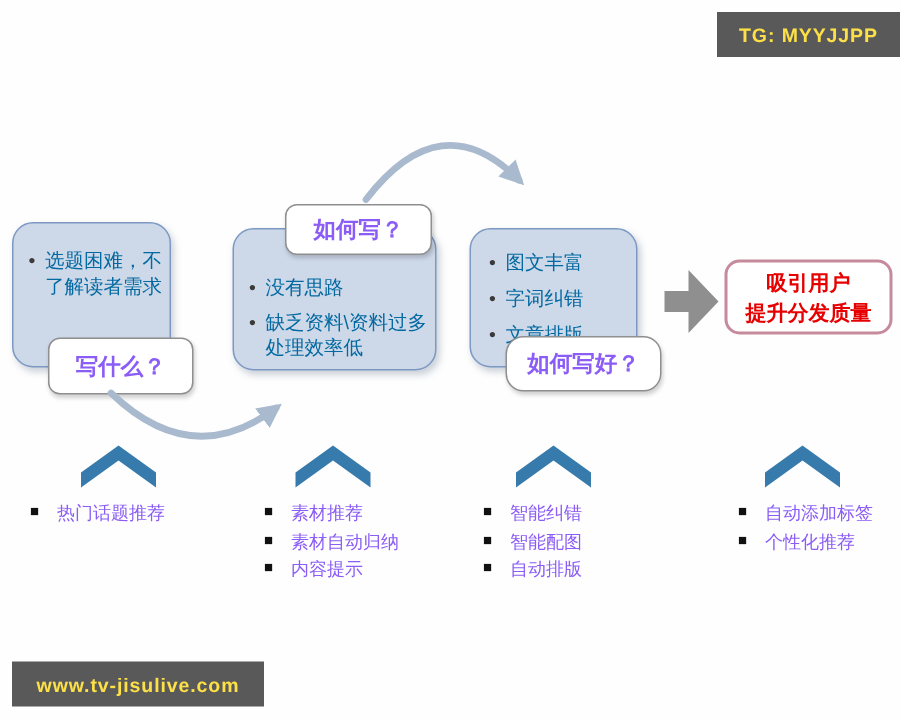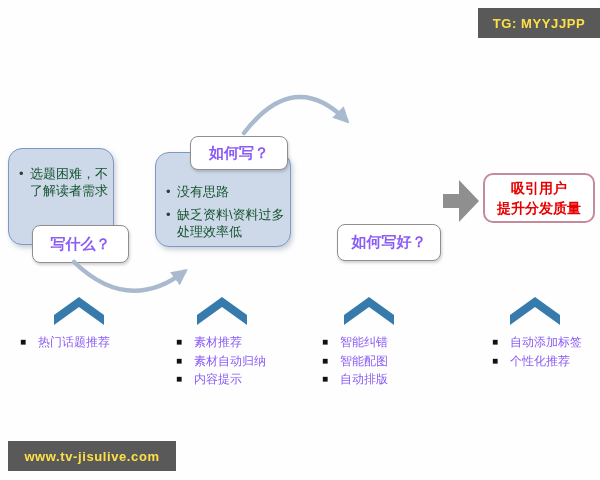--- a/index.html
+++ b/index.html
@@ -14,21 +14,21 @@
     display:flex; align-items:center; justify-content:center;
   }
   .badge-tg   { right:0px; top:8px;    width:122px; height:30px; }
   .badge-site { left:8px;  bottom:9px; width:168px; height:30px; }
 
   
   .pain-box {
     position:absolute; background:#cdd8e9;
     border:1.5px solid #7d99c3; border-radius:14px;
     box-shadow:2px 3px 5px rgba(110,125,150,0.35);
-    box-sizing:border-box; color:#14532d;
+    box-sizing:border-box; color:#0369a1;
   }
   .pain-box ul { list-style:none; margin:0; padding:0; }
   .pain-box li {
     position:relative; padding-left:12px; font-size:13px; line-height:17px;
     margin-bottom:6px;
   }
   .pain-box li::before {
     content:"\2022"; position:absolute; left:1px; top:0; font-size:13px; color:#3a3a3a;
   }
   .box-1 { left:8px;   top:148px; width:106px; height:97px; padding:16px 4px 0 9px; }
@@ -39,21 +39,21 @@
   
   .callout {
     position:absolute; background:#ffffff;
     border:1.5px solid #8f8f8f; border-radius:8px;
     box-shadow:1px 2px 3px rgba(0,0,0,0.18);
     display:flex; align-items:center; justify-content:center;
     font-weight:bold; font-size:15px; color:#8b5cf6; box-sizing:border-box;
   }
   .callout-1 { left:32px;  top:225px; width:97px;  height:38px; }
   .callout-2 { left:190px; top:136px; width:98px;  height:34px; }
-  .callout-3 { left:337px; top:224px; width:104px; height:37px; }
+  .callout-3 { left:337px; top:224px; width:104px; height:37px;border-radius:12px; }
 
   
   .outcome-box {
     position:absolute; left:483px; top:173px; width:112px; height:50px;
     background:#ffffff; border:2px solid #c58a9b; border-radius:10px;
     display:flex; flex-direction:column; align-items:center; justify-content:center;
     font-weight:bold; font-size:14px; color:#e60000; line-height:20px;
     box-sizing:border-box;
     text-align:center;
   }
@@ -92,20 +92,27 @@
   <div class="callout callout-1">写什么？</div>
 
   <div class="pain-box box-2">
     <ul>
       <li>没有思路</li>
       <li>缺乏资料\资料过多处理效率低</li>
     </ul>
   </div>
   <div class="callout callout-2">如何写？</div>
 
+  <div class="pain-box box-3">
+    <ul>
+      <li>图文丰富</li>
+      <li>字词纠错</li>
+      <li>文章排版</li>
+    </ul>
+  </div>
   <div class="callout callout-3">如何写好？</div>
 
   <div class="outcome-box">
     <div>吸引用户</div>
     <div>提升分发质量</div>
   </div>
 
   <svg class="overlay" viewBox="0 0 600 480">
     <defs>
       <marker id="arrowhead" viewBox="0 0 10 10" refX="7" refY="5" markerWidth="3.6" markerHeight="3.6" orient="auto-start-reverse">

